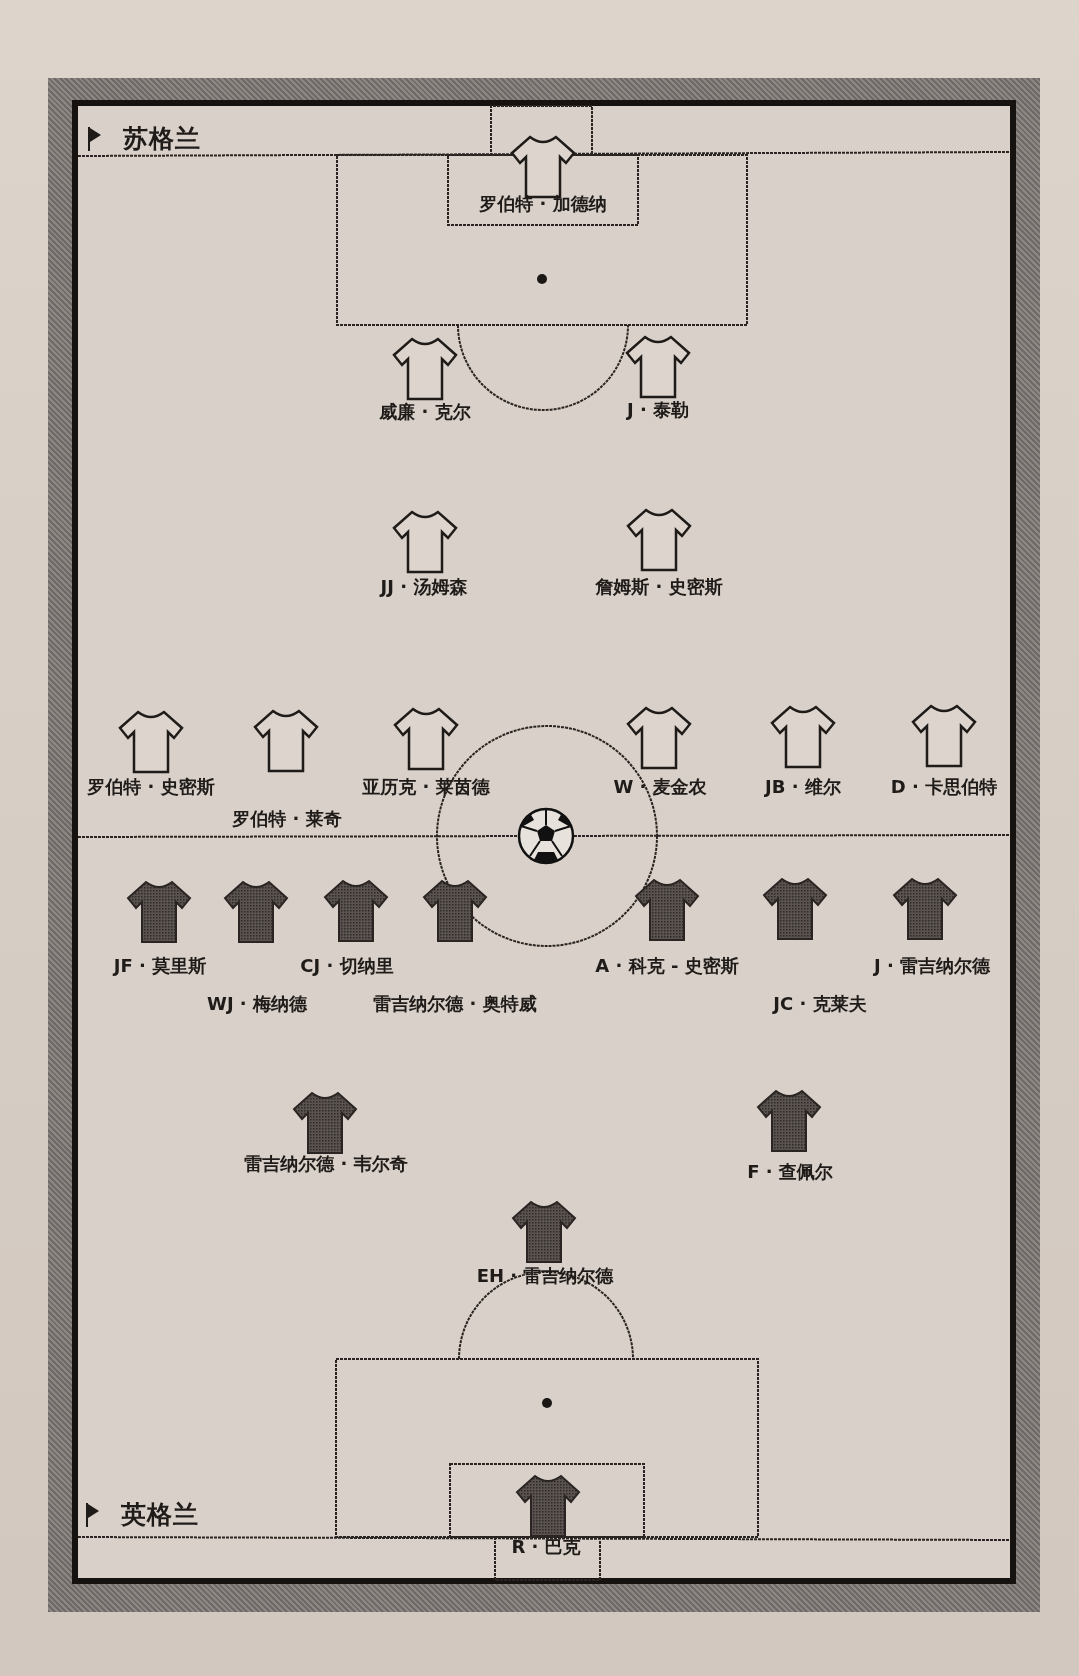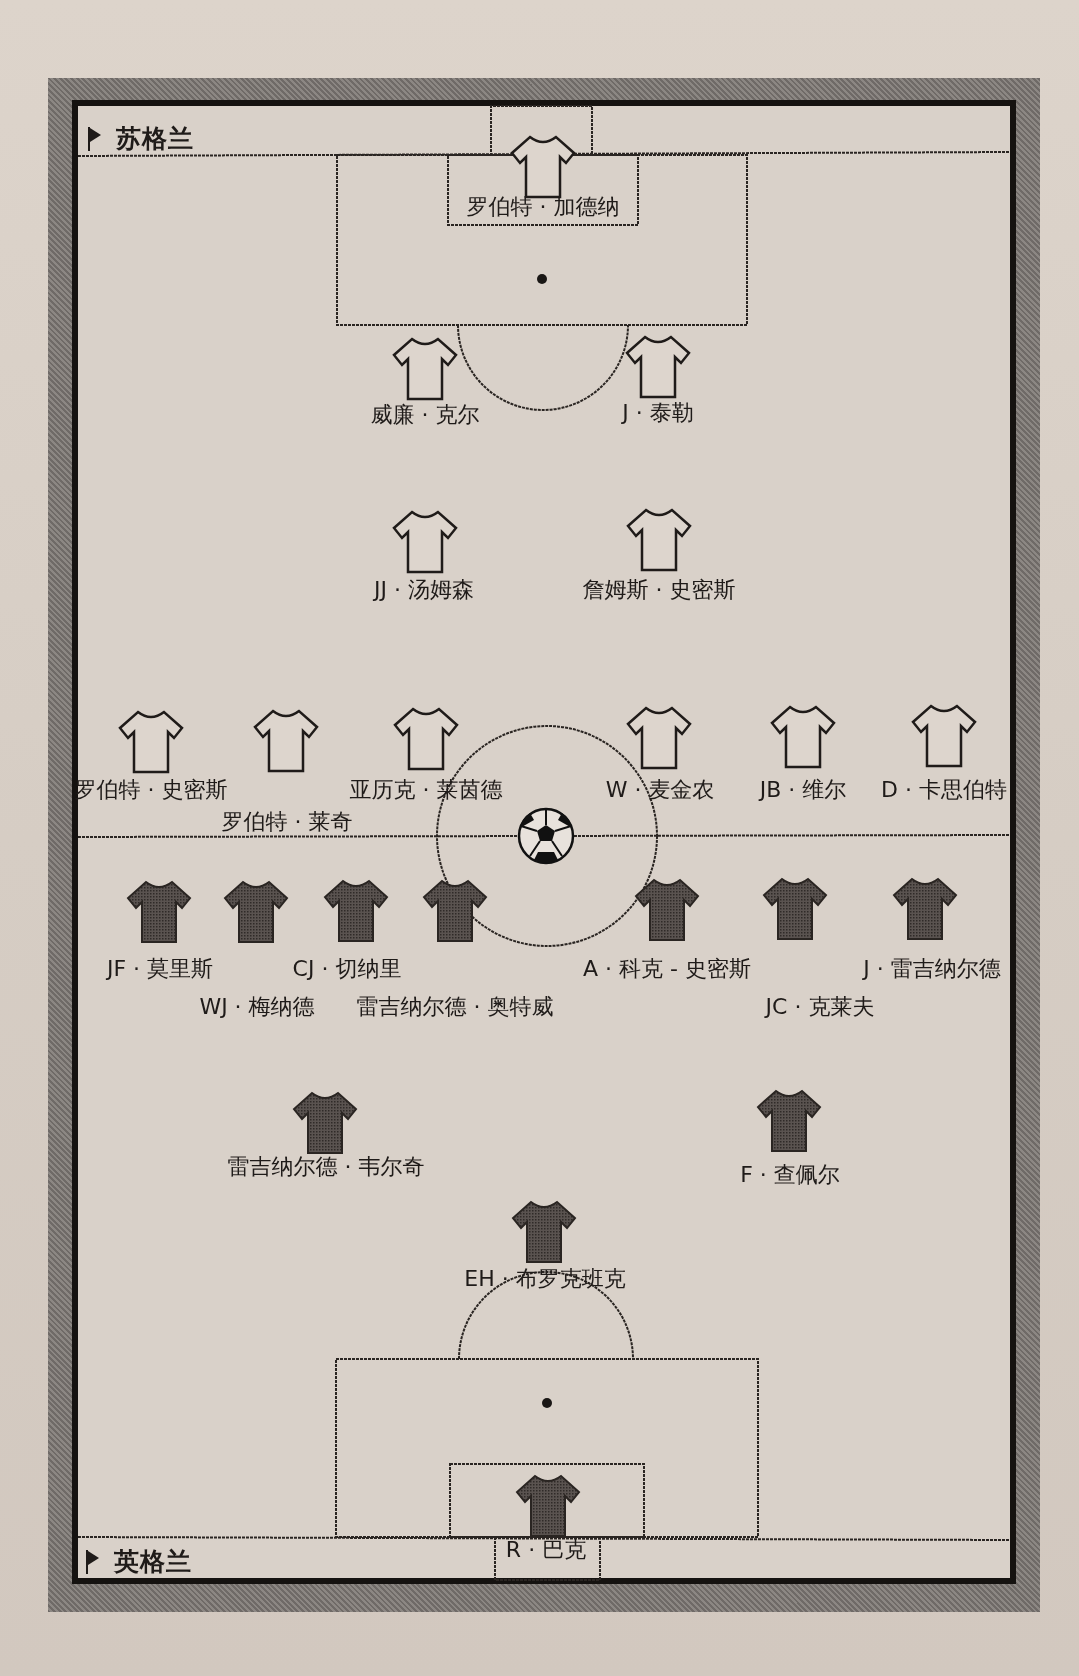--- a/index.html
+++ b/index.html
@@ -14,27 +14,27 @@
     position:absolute; left:48px; top:78px; width:992px; height:1534px;
     background:repeating-linear-gradient(45deg,#6f6a67 0 2px,#8c8783 2px 4px);
   }
   .board {
     position:absolute; left:72px; top:100px; width:944px; height:1484px;
     background:#d9d1c9; border:6px solid #151210; box-sizing:border-box;
   }
   .pitch-svg { position:absolute; left:0; top:0; }
   .team-label {
     position:absolute; font-weight:bold; font-size:25px; letter-spacing:1px;
-    display:flex; align-items:center; gap:14px;
+    display:flex; align-items:center; gap:21px;
   }
   .flag { display:inline-block; width:14px; height:24px; position:relative; }
   .flag:before { content:""; position:absolute; left:0; top:0; width:2px; height:24px; background:#1f1b19; }
   .flag:after { content:""; position:absolute; left:2px; top:1px; border-left:11px solid #1f1b19; border-top:7px solid transparent; border-bottom:7px solid transparent; }
   .shirt { display:block; margin:0 auto; }
-  .pname { position:absolute; white-space:nowrap; font-size:22px; transform:translateX(-50%); }
+  .pname { position:absolute; white-space:nowrap; font-size:18px; transform:translateX(-50%);font-weight:bold; }
   .ball { position:absolute; }
 </style>
 </head>
 <body>
 
 <div class="page-bg"></div>
 <div class="frame"></div>
 <div class="board"></div>
 
 <svg class="pitch-svg" width="1079" height="1676" viewBox="0 0 1079 1676">
@@ -66,21 +66,21 @@
   </g>
 
   <circle cx="542" cy="279" r="5" fill="#1a1715"></circle>
   <circle cx="547" cy="1403" r="5" fill="#1a1715"></circle>
 </svg>
 
 <div class="team-label" style="left:88px; top:122px;">
   <span class="flag"></span>
   <span>苏格兰</span>
 </div>
-<div class="team-label" style="left:86px; top:1545px;justify-content:space-between;">
+<div class="team-label" style="left:86px; top:1498px;justify-content:space-between;">
   <span class="flag"></span>
   <span>英格兰</span>
 </div>
 
 <svg width="0" height="0" style="position:absolute">
   <defs>
     <pattern id="dots" width="3" height="3" patternUnits="userSpaceOnUse">
       <rect width="3" height="3" fill="#5a5350"></rect>
       <rect width="1.5" height="1.5" fill="#2f2a28"></rect>
     </pattern>
@@ -199,19 +199,19 @@
   <span class="pname" style="left:326px;top:1152px">雷吉纳尔德 · 韦尔奇</span>
 
   <svg style="position:absolute;left:756px;top:1087px" width="66" height="66">
       <use href="#shirt" fill="url(#dots)" stroke="#2a2522" stroke-width="2"></use>
     </svg>
   <span class="pname" style="left:790px;top:1160px">F · 查佩尔</span>
 
   <svg style="position:absolute;left:511px;top:1198px" width="66" height="66">
       <use href="#shirt" fill="url(#dots)" stroke="#2a2522" stroke-width="2"></use>
     </svg>
-  <span class="pname" style="left:545px;top:1264px">EH · 布罗克班克</span>
+  <span class="pname" style="left:545px;top:1264px">EH · 雷吉纳尔德</span>
 
   <svg style="position:absolute;left:515px;top:1472px" width="66" height="66">
       <use href="#shirt" fill="url(#dots)" stroke="#2a2522" stroke-width="2"></use>
     </svg>
   <span class="pname" style="left:546px;top:1535px">R · 巴克</span>
 </div>
 
 </body></html>

